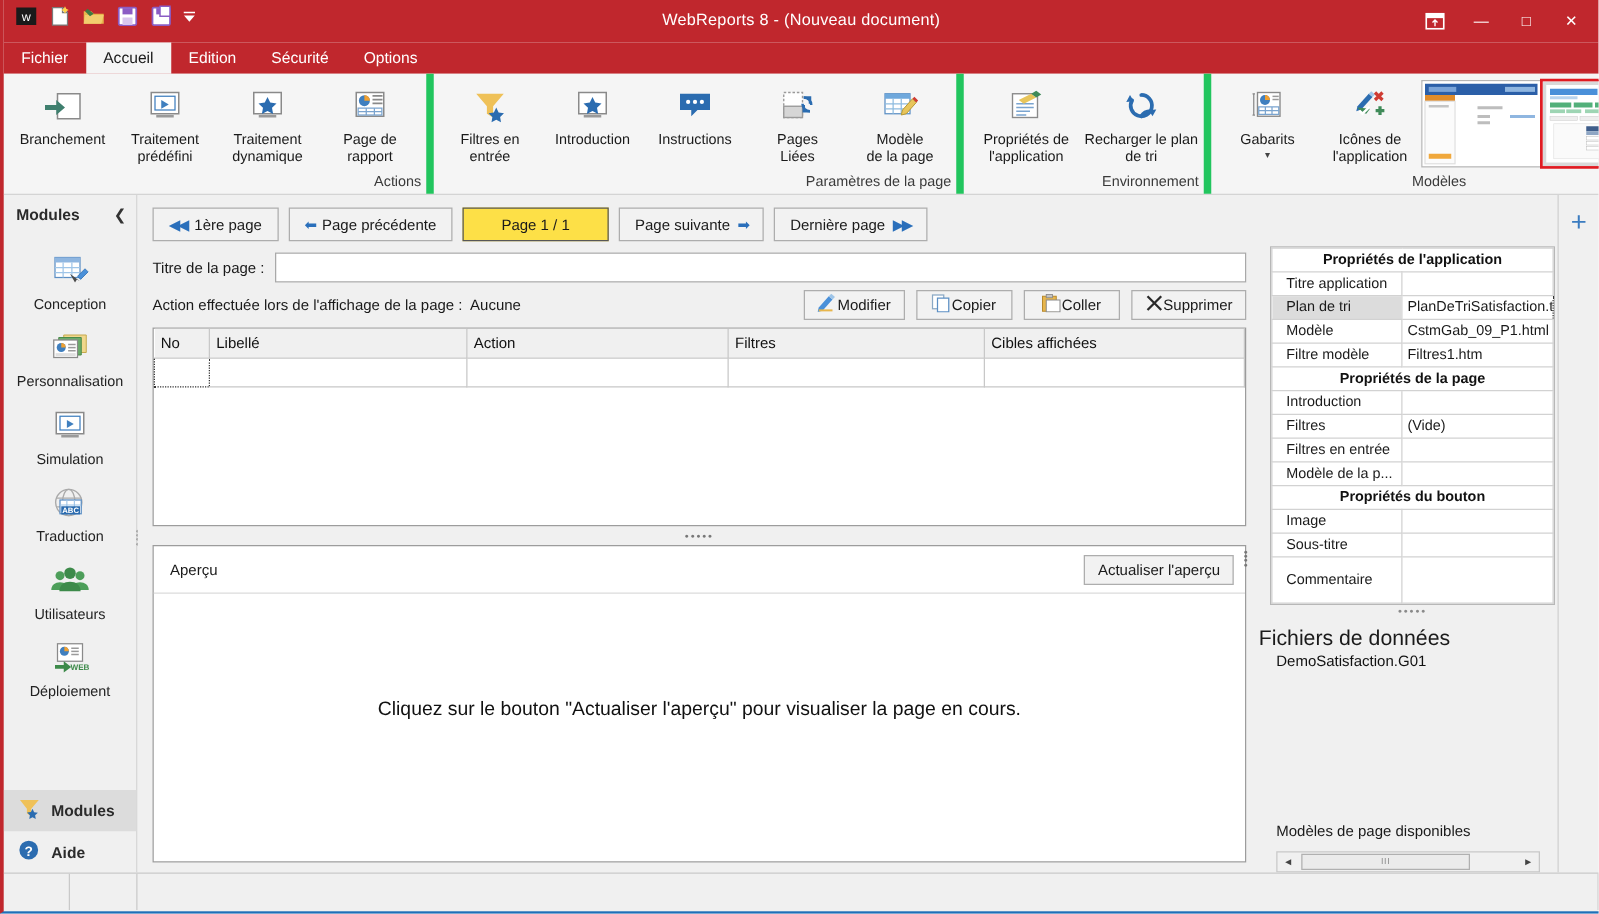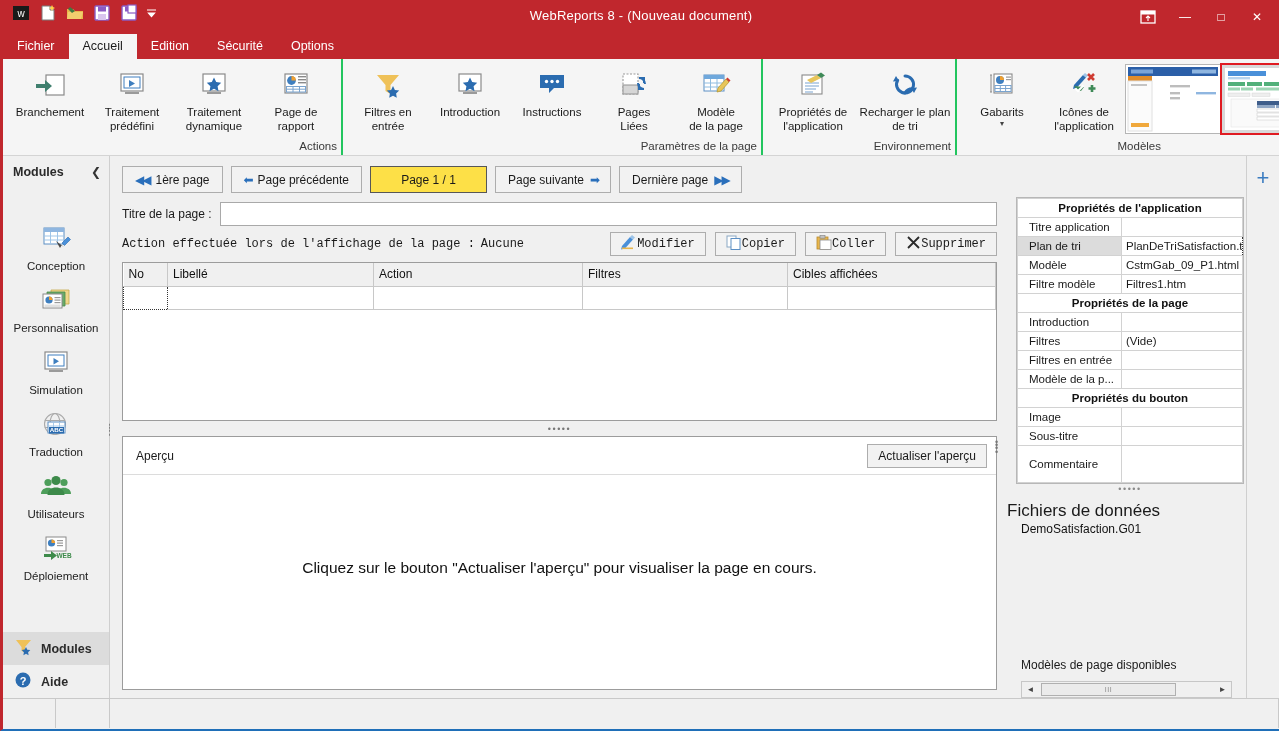--- a/index.html
+++ b/index.html
@@ -68,21 +68,21 @@
     background: #f5f5f5;
     border-bottom: 1px solid #d4d4d4;
     display: flex;
     padding-left: 2px;
   }
   .rgroup {
     position: relative;
     display: flex; flex-direction: column;
     justify-content: flex-start;
     height: 96px;
-    border-right: 2px solid #22c55e;
+    border-right: 6px solid #22c55e;
     padding: 0 4px;
   }
   .rgroup:last-child { border-right: none; }
   .rg-items { display: flex; align-items: flex-start; height: 78px; }
   .rg-label {
     text-align: right; font-size: 11.5px; color: #3a3a3a;
     line-height: 14px; padding-top: 2px;
   }
   .rbtn {
     width: 82px;
@@ -107,21 +107,21 @@
     border: 1px solid #b5b5b5; background: #fff;
     margin-right: 0px; position: relative; overflow: hidden;
   }
   .thumb.sel { outline: 2px solid #e01b22; outline-offset: -1px; border-color: #e01b22; }
 
   
   .sidebar {
     position: absolute; left: 0; top: 156px; width: 107px; bottom: 31px;
     background: #f0f0f0;
     border-right: 1px solid #cfcfcf;
-    display: flex; flex-direction: column; gap: 22px;
+    display: flex; flex-direction: column;
   }
   .sb-head {
     height: 32px; display: flex; align-items: center;
     padding: 0 8px 0 10px; justify-content: space-between;
   }
   .sb-head .t { font-weight: bold; font-size: 12.5px; color: #2a2a2a; }
   .sb-head .c { color: #333; font-size: 12px; }
   .sb-items { flex: 1; padding-top: 6px; }
   .sb-item {
     display: flex; flex-direction: column; align-items: center;
@@ -165,21 +165,21 @@
   }
   .title-row label { font-size: 12px; color: #1a1a1a; }
   .title-row input {
     flex: 1; height: 24px; border: 1px solid #a9a9a9; background: #fff;
     font-family: "Liberation Sans", sans-serif; font-size: 12px; padding: 0 5px;
     outline: none;
   }
 
   .action-row {
     position: absolute; top: 76px; left: 12px; right: 10px;
-    display: flex; align-items: center; font-family: Liberation Mono, monospace;
+    display: flex; align-items: center;
   }
   .action-row .lab { font-size: 12px; }
   .action-row .val { font-size: 12px; margin-left: 6px; }
   .action-row .btns { margin-left: auto; display: flex; gap: 9px; }
   .cmdbtn {
     height: 24px; min-width: 77px; border: 1px solid #adadad; background: #f2f2f2;
     display: flex; align-items: center; justify-content: center; gap: 0;
     font-size: 12px; padding: 0 10px;
   }
 

